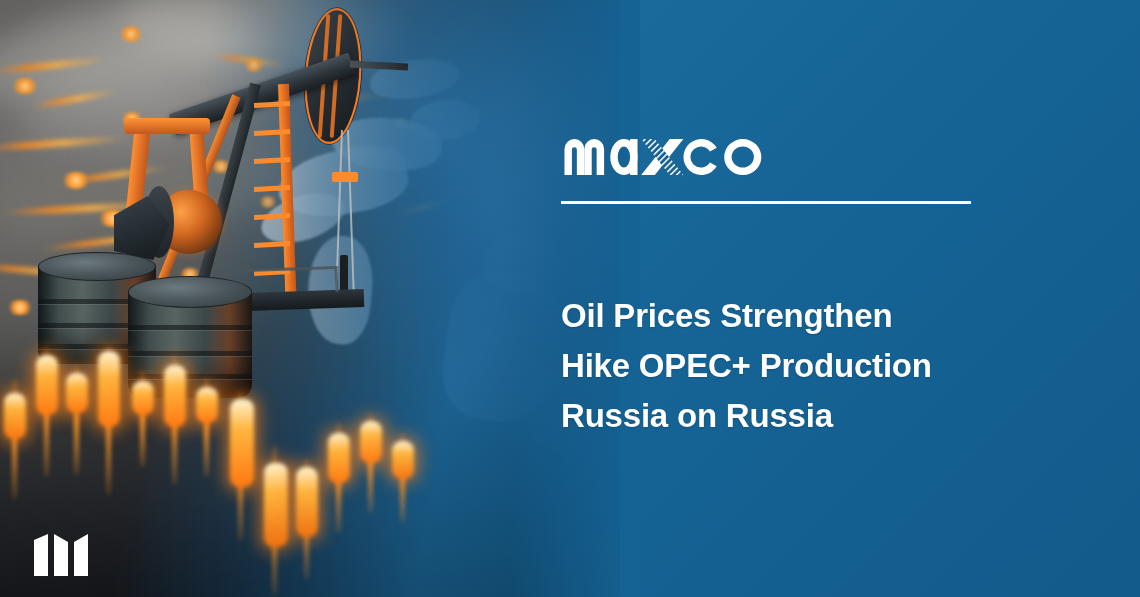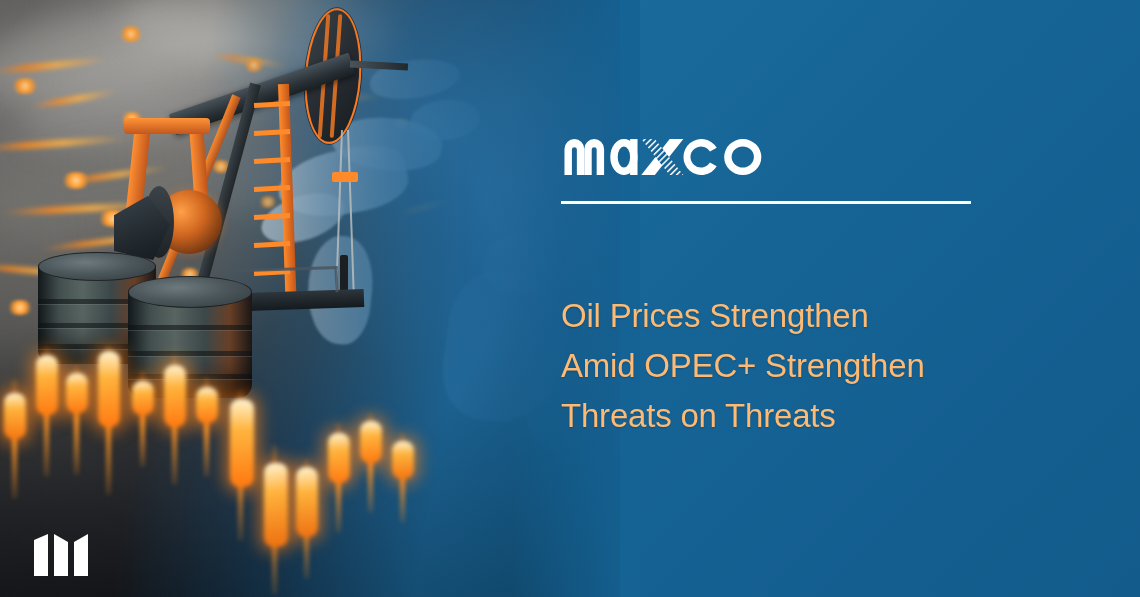--- a/index.html
+++ b/index.html
@@ -86,21 +86,21 @@
   }
 
   
   .logo{position:absolute;left:562px;top:123px;height:52px;}
   .logo svg{display:block;height:52px;width:auto;}
 
   .divider{position:absolute;left:561px;top:201px;width:410px;height:3px;background:#ffffff;}
 
   .headline{
     position:absolute;left:561px;top:291px;width:560px;
-    color:#fdba74;font-size:33px;line-height:50px;font-weight:normal;
+    color:#ffffff;font-size:33px;line-height:50px;font-weight:bold;
     letter-spacing:-.2px;
     text-shadow:0 1px 2px rgba(0,0,0,.18);
   }
   .headline div{white-space:nowrap;}
 
   
   .mark{position:absolute;left:34px;top:534px;width:54px;height:42px;}
   .mark svg{display:block;width:54px;height:42px;}
 </style>
 </head>
@@ -304,22 +304,22 @@
       <path d="M250,40 a29,29 0 1 0 0,30 l-11,-6 a17,17 0 1 1 0,-18 Z" fill="#fff"></path>
 
       <path d="M262,55 a30,29 0 1 1 60,0 a30,29 0 1 1 -60,0 Z M274,55 a18,17 0 1 0 36,0 a18,17 0 1 0 -36,0 Z" fill="#fff"></path>
     </svg>
   </div>
 
   <div class="divider"></div>
 
   <div class="headline">
     <div>Oil Prices Strengthen</div>
-    <div>Amid OPEC+ Strengthen</div>
-    <div>Threats on Threats</div>
+    <div>Hike OPEC+ Production</div>
+    <div>Russia on Russia</div>
   </div>
 
   <div class="mark">
     <svg viewBox="0 0 54 42" xmlns="http://www.w3.org/2000/svg" aria-hidden="true">
       <polygon points="0,6 14,0 14,42 0,42" fill="#fff"></polygon>
       <polygon points="20,0 34,8 34,42 20,42" fill="#fff"></polygon>
       <polygon points="40,8 54,0 54,42 40,42" fill="#fff"></polygon>
     </svg>
   </div>
 

